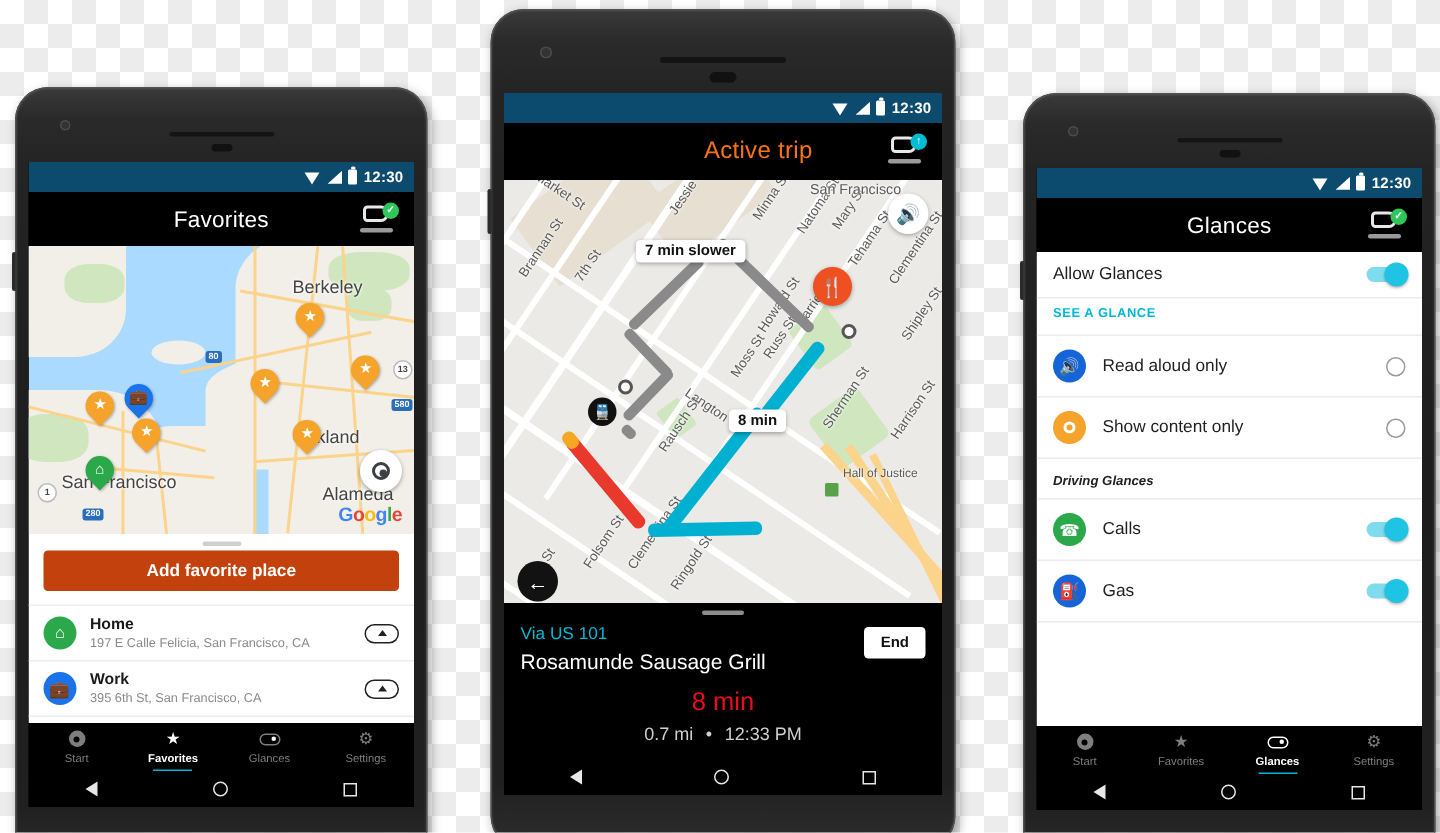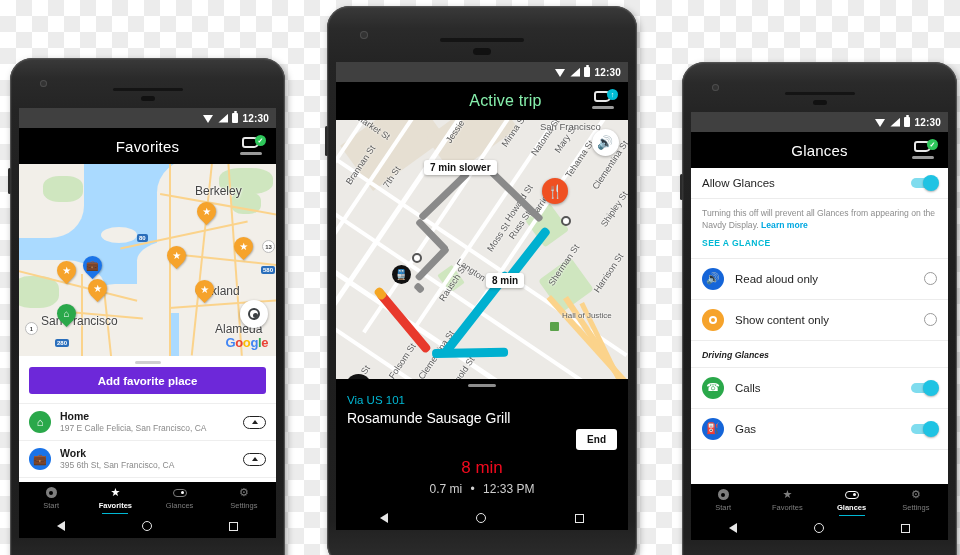--- a/index.html
+++ b/index.html
@@ -42,21 +42,21 @@
   .screen {
     position: absolute; overflow: hidden; background: #000;
     left: 9px; right: 9px;
   }
   .phone.left   .screen { top: 50px;  height: 430px; }
   .phone.center .screen { top: 56px;  height: 468px; }
   .phone.right  .screen { top: 50px;  height: 428px; }
 
   
   .statusbar {
-    height: 20px; background:#404040; color:#fff;
+    height: 20px; background:#0c4a6e; color:#fff;
     display:flex; align-items:center; justify-content:flex-end;
     gap:4px; padding-right:7px; font-size:9.5px; letter-spacing:.2px;
   }
   .sb-wifi { width:11px; height:9px; position:relative; }
   .sb-wifi::before{
     content:""; position:absolute; left:0; top:1px;
     border-left:5.5px solid transparent; border-right:5.5px solid transparent;
     border-top:8px solid #fff;
   }
   .sb-signal { width:10px; height:9px; background:#fff;
@@ -64,21 +64,21 @@
   .sb-batt { width:6px; height:10px; background:#fff; border-radius:1px; position:relative; }
   .sb-batt::before{ content:""; position:absolute; left:1.5px; top:-2px; width:3px; height:2px; background:#fff; border-radius:1px;}
   .sb-time { font-size:10px; font-weight:bold; }
 
   
   .appbar {
     height:36px; background:#000; position:relative;
     display:flex; align-items:center; justify-content:center;
   }
   .appbar-title { color:#fff; font-size:15px; letter-spacing:.2px; }
-  .appbar-title.cyan { color:#86efac;margin-left:47px; }
+  .appbar-title.cyan { color:#f97316;margin-left:47px; }
   .navdy-icon { position:absolute; right:10px; top:8px; width:26px; height:20px; }
   .navdy-glass {
     position:absolute; left:2px; top:1px; width:17px; height:11px;
     border:2px solid #e8e8e8; border-radius:3px 5px 5px 3px; border-left-color:#e8e8e8;
   }
   .navdy-base { position:absolute; left:0; bottom:1px; width:22px; height:3px; background:#9a9a9a; border-radius:2px; }
   .navdy-badge {
     position:absolute; right:0px; top:-1px; width:11px; height:11px; border-radius:50%;
     display:flex; align-items:center; justify-content:center;
     font-size:7px; color:#fff; font-weight:bold; line-height:1;
@@ -116,21 +116,21 @@
   }
   .locate-fab .ring { width:12px; height:12px; border:2px solid #3c4043; border-radius:50%; position:relative; }
   .locate-fab .ring::after{ content:""; position:absolute; left:2.5px; top:2.5px; width:5px;height:5px;background:#3c4043;border-radius:50%;}
   .gmark { position:absolute; font-size:13px; font-weight:bold; letter-spacing:-.4px; }
   .gmark i{ font-style:normal; }
 
   
   .sheet { position:absolute; left:0; right:0; bottom:0; background:#fff; }
   .sheet-handle { width:26px; height:3px; background:#cfcfcf; border-radius:2px; margin:5px auto 3px; }
   .black-btn {
-    margin:3px 10px 9px; height:27px; background:#6d28d9; color:#fff; border-radius:3px;
+    margin:3px 10px 9px; height:27px; background:#c2410c; color:#fff; border-radius:3px;
     display:flex; align-items:center; justify-content:center; font-size:11.5px; font-weight:bold;
   }
   .fav-row { display:flex; align-items:center; padding:6px 10px; border-top:1px solid #eee; gap:9px; }
   .fav-ico { width:22px; height:22px; border-radius:50%; flex:0 0 22px;
              display:flex; align-items:center; justify-content:center; color:#fff; font-size:11px; }
   .fav-texts { flex:1; min-width:0; }
   .fav-name { font-size:10.5px; color:#1a1a1a; font-weight:bold; line-height:1.25; }
   .fav-addr { font-size:8.5px; color:#8a8a8a; line-height:1.3; white-space:nowrap; overflow:hidden; text-overflow:ellipsis;}
   .send-btn { width:23px; height:13px; border:1.4px solid #222; border-radius:7px;
               display:flex; align-items:center; justify-content:center; }
@@ -153,21 +153,21 @@
 
   .navbar { position:absolute; left:0; right:0; bottom:0; height:24px; background:#000;
             display:flex; align-items:center; justify-content:space-around; }
   .nv-back { width:0;height:0;border-top:5px solid transparent;border-bottom:5px solid transparent;border-right:8px solid #e7e7e7;}
   .nv-home { width:10px;height:10px;border:1.6px solid #e7e7e7;border-radius:50%;}
   .nv-recent { width:9px;height:9px;border:1.6px solid #e7e7e7;}
 
   
   .trip-panel { position:absolute; left:0; right:0; bottom:24px; background:#000; }
   .trip-handle { width:28px; height:3px; background:#8c8c8c; border-radius:2px; margin:5px auto 6px; }
-  .trip-head { display:flex; align-items:flex-start; padding:0 11px;flex-direction:column; }
+  .trip-head { display:flex; align-items:flex-start; padding:0 11px; }
   .trip-via { color:#00b8d4; font-size:11.5px; line-height:1.35; }
   .trip-dest { color:#fff; font-size:14px; line-height:1.3; }
   .end-btn { margin-left:auto; margin-top:2px; background:#fff; color:#111; font-size:10px; font-weight:bold;
              padding:5px 11px; border-radius:3px; }
   .trip-eta { text-align:center; color:#f00a1e; font-size:17px; margin-top:8px; }
   .trip-sub { text-align:center; color:#cfcfcf; font-size:12px; margin-top:4px; }
 
   .mute-fab { position:absolute; right:9px; top:9px; width:27px; height:27px; border-radius:50%;
               background:#fff; display:flex; align-items:center; justify-content:center; box-shadow:0 1px 3px rgba(0,0,0,.3);
               font-size:13px; color:#111; }
@@ -512,24 +512,20 @@
         <div class="navdy-badge" style="background:#2ec75a;">✓</div>
       </div>
     </div>
 
     <div class="settings">
       <div class="set-row">
         <span class="set-label">Allow Glances</span>
         <div class="toggle"></div>
       </div>
 
-      <div class="set-note">
-        <span>Turning this off will prevent all Glances from appearing on the Navdy Display.</span>
-        <a href="#">Learn more</a>
-      </div>
       <div class="set-link">SEE A GLANCE</div>
 
       <div class="set-row">
         <div class="rnd-ico" style="background:#1565d8;">🔊</div>
         <span class="set-label">Read aloud only</span>
         <div class="radio"></div>
       </div>
 
       <div class="set-row">
         <div class="rnd-ico" style="background:#f6a32b;">

